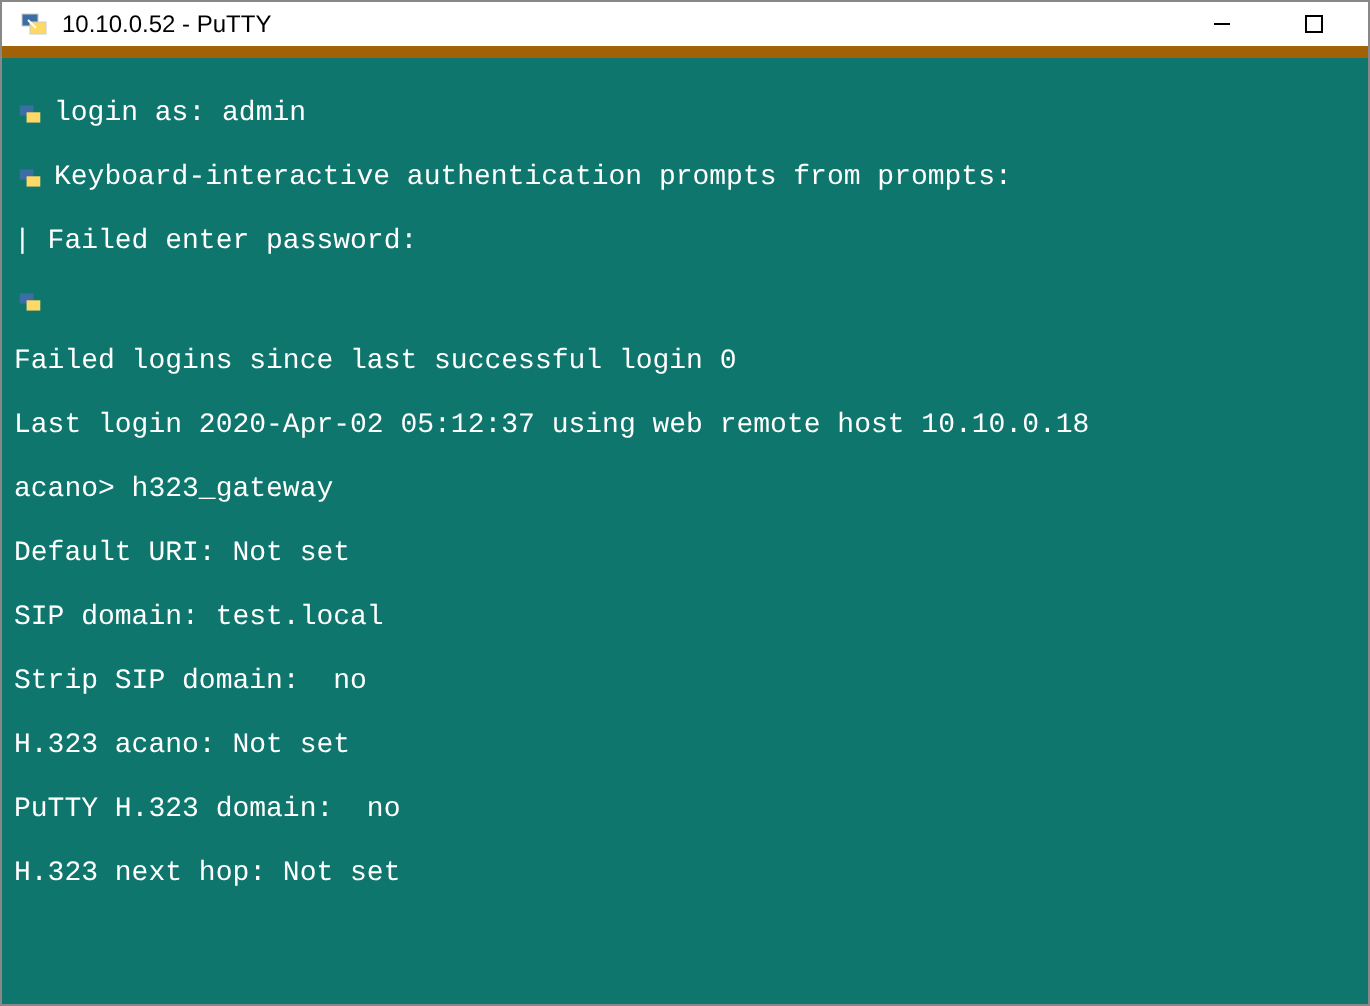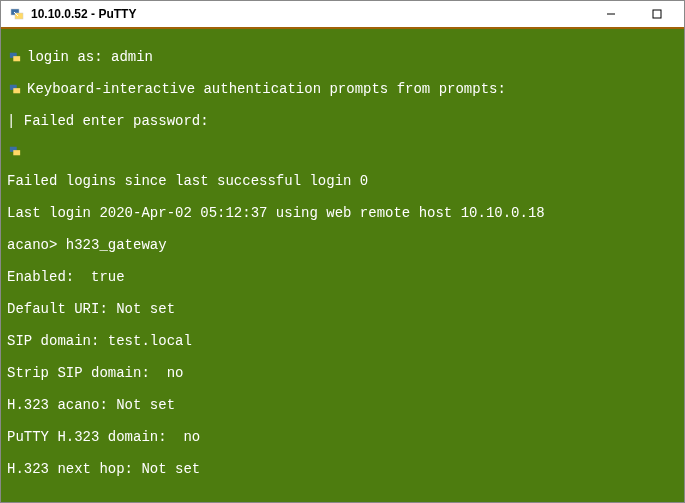--- a/index.html
+++ b/index.html
@@ -17,25 +17,24 @@
       display: flex;
       flex-direction: column;
       border: 1px solid #888;
     }
     .titlebar {
       height: 28px;
       background: #fff;
       display: flex;
       align-items: center;
       padding: 0 8px;
-      border-bottom: 2px solid #a16207;
+      border-bottom: 6px solid #a16207;
       font-family: "Segoe UI", Tahoma, sans-serif;
       font-size: 12px;
       color: #000;
-      font-weight: bold;
     }
     .titlebar .app-icon {
       width: 16px;
       height: 16px;
       margin-right: 6px;
       display: inline-flex;
       align-items: center;
       justify-content: center;
     }
     .titlebar .title { flex: 1; }
@@ -44,21 +43,21 @@
       width: 30px;
       height: 20px;
       display: flex;
       align-items: center;
       justify-content: center;
       cursor: pointer;
       font-family: Arial, sans-serif;
     }
     .terminal {
       flex: 1;
-      background: #4d7c0f;
+      background: #0f766e;
       color: #fff;
       padding: 4px 6px;
       font-size: 14px;
       line-height: 16px;
       white-space: pre;
       overflow: hidden;
     }
     .line { display: flex; align-items: center; }
     .prompt-icon {
       width: 16px;
@@ -106,21 +105,20 @@
             <rect x="5" y="6" width="8" height="6" fill="#ffd966"></rect>
           </svg></span><span>Keyboard-interactive authentication prompts from prompts:</span></div>
 <div>| Failed enter password:</div>
 <div class="line"><span class="prompt-icon"><svg width="12" height="12" viewBox="0 0 14 14">
             <rect x="1" y="2" width="8" height="6" fill="#3a6ea5"></rect>
             <rect x="5" y="6" width="8" height="6" fill="#ffd966"></rect>
           </svg></span></div>
 <div>Failed logins since last successful login 0</div>
 <div>Last login 2020-Apr-02 05:12:37 using web remote host 10.10.0.18</div>
 <div>acano&gt; h323_gateway</div>
-<div>Enabled:  true</div>
 <div>Default URI: Not set</div>
 <div>SIP domain: test.local</div>
 <div>Strip SIP domain:  no</div>
 <div>H.323 acano: Not set</div>
 <div>PuTTY H.323 domain:  no</div>
 <div>H.323 next hop: Not set</div>
 
 
 
 

